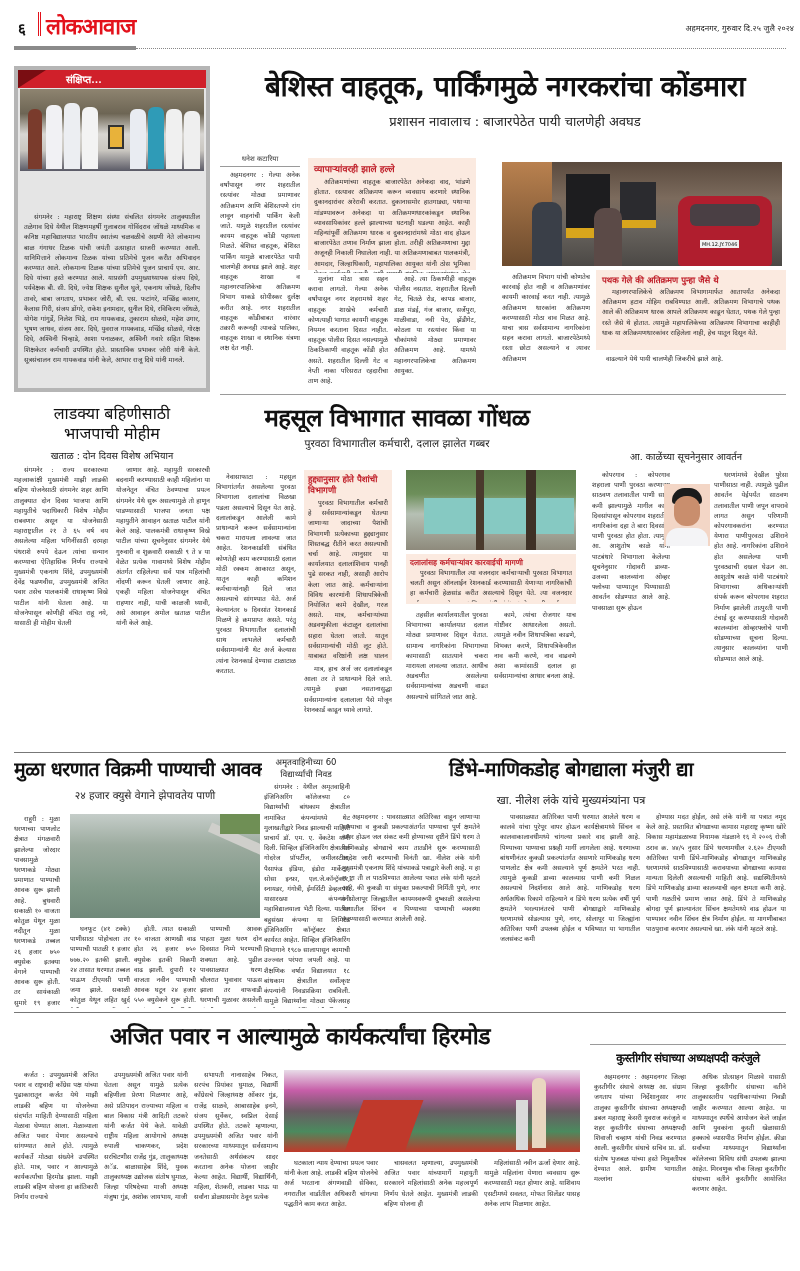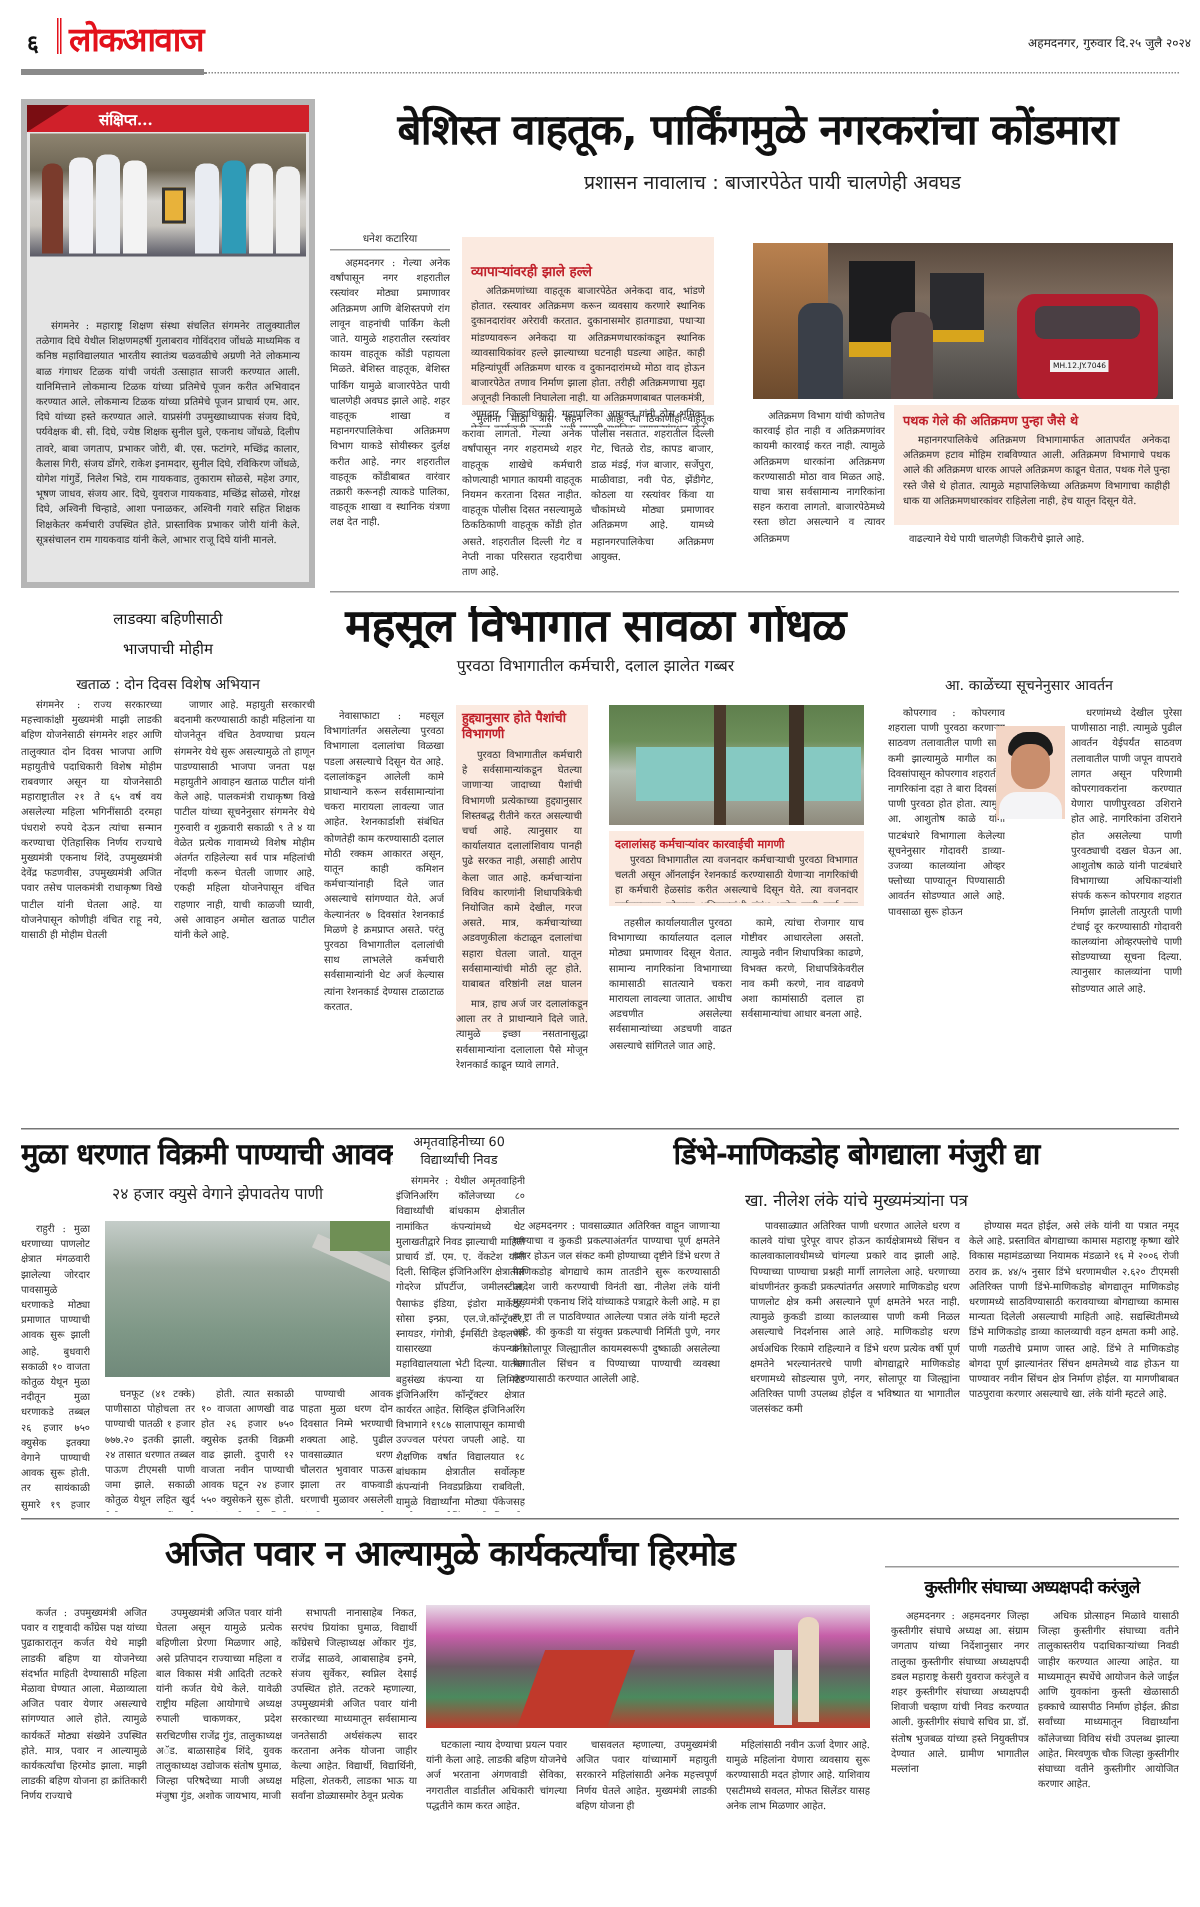--- a/index.html
+++ b/index.html
@@ -52,21 +52,21 @@
 </div>
 
 <div class="abs hl" style="left:220px;top:70px;width:570px;font-size:28px;line-height:34px;">बेशिस्त वाहतूक, पार्किंगमुळे नगरकरांचा कोंडमारा</div>
 <div class="abs sub" style="left:260px;top:112px;width:510px;font-size:13px;">प्रशासन नावालाच : बाजारपेठेत पायी चालणेही अवघड</div>
 <div class="abs byline" style="left:220px;top:154px;width:80px;">धनेश कटारिया</div>
 <div class="rule" style="left:220px;top:166px;width:80px;"></div>
 <div class="abs body-text" style="left:220px;top:170px;width:80px;height:218px;">
   <p>अहमदनगर : गेल्या अनेक वर्षांपासून नगर शहरातील रस्त्यांवर मोठ्या प्रमाणावर अतिक्रमण आणि बेशिस्तपणे रांग लावून वाहनांची पार्किंग केली जाते. यामुळे शहरातील रस्त्यांवर कायम वाहतूक कोंडी पहायला मिळते. बेशिस्त वाहतूक, बेशिस्त पार्किंग यामुळे बाजारपेठेत पायी चालणेही अवघड झाले आहे. शहर वाहतूक शाखा व महानगरपालिकेचा अतिक्रमण विभाग याकडे सोयीस्कर दुर्लक्ष करीत आहे. नगर शहरातील वाहतूक कोंडीबाबत वारंवार तक्रारी करूनही त्याकडे पालिका, वाहतूक शाखा व स्थानिक यंत्रणा लक्ष देत नाही.</p>
 </div>
 
-<div class="abs box-red" style="left:308px;top:158px;width:168px;height:112px;padding:16px 6px;">
+<div class="abs box-red" style="left:308px;top:158px;width:168px;height:112px;padding:4px 6px;">
   <div class="box-title" style="font-size:9px;margin-bottom:2px;">व्यापाऱ्यांवरही झाले हल्ले</div>
   <div class="body-text" style="height:96px;">
       <p>अतिक्रमणांच्या वाहतूक बाजारपेठेत अनेकदा वाद, भांडणे होतात. रस्त्यावर अतिक्रमण करून व्यवसाय करणारे स्थानिक दुकानदारांवर अरेरावी करतात. दुकानासमोर हातगाड्या, पथाऱ्या मांडण्यावरून अनेकदा या अतिक्रमणधारकांकडून स्थानिक व्यावसायिकांवर हल्ले झाल्याच्या घटनाही घडल्या आहेत. काही महिन्यांपूर्वी अतिक्रमण धारक व दुकानदारांमध्ये मोठा वाद होऊन बाजारपेठेत तणाव निर्माण झाला होता. तरीही अतिक्रमणाचा मुद्दा अजूनही निकाली निघालेला नाही. या अतिक्रमणाबाबत पालकमंत्री, आमदार, जिल्हाधिकारी, महापालिका आयुक्त यांनी ठोस भूमिका घेऊन कार्यवाही करावी, अशी मागणी स्थानिक व्यापाऱ्यांमधून होत आहे.</p>
     </div>
 </div>
 <div class="abs body-text" style="left:308px;top:274px;width:80px;height:114px;">
   <p>मुलांना मोठा त्रास सहन करावा लागतो. गेल्या अनेक वर्षांपासून नगर शहरामध्ये शहर वाहतूक शाखेचे कर्मचारी कोणत्याही भागात कायमी वाहतूक नियमन करताना दिसत नाहीत. वाहतूक पोलीस दिसत नसल्यामुळे ठिकठिकाणी वाहतूक कोंडी होत असते. शहरातील दिल्ली गेट व नेप्ती नाका परिसरात रहदारीचा ताण आहे.</p>
 </div>
 <div class="abs body-text" style="left:394px;top:274px;width:82px;height:114px;">
   <p>आहे. त्या ठिकाणीही वाहतूक पोलीस नसतात. शहरातील दिल्ली गेट, चितळे रोड, कापड बाजार, डाळ मंडई, गंज बाजार, सर्जेपुरा, माळीवाडा, नवी पेठ, झेंडीगेट, कोठला या रस्त्यांवर किंवा या चौकांमध्ये मोठ्या प्रमाणावर अतिक्रमण आहे. यामध्ये महानगरपालिकेचा अतिक्रमण आयुक्त.</p>
@@ -91,38 +91,38 @@
   <div class="box-title" style="font-size:8.5px;margin-bottom:2px;">पथक गेले की अतिक्रमण पुन्हा जैसे थे</div>
   <div class="body-text" style="height:62px;">
       <p>महानगरपालिकेचे अतिक्रमण विभागामार्फत आतापर्यंत अनेकदा अतिक्रमण हटाव मोहिम राबविण्यात आली. अतिक्रमण विभागाचे पथक आले की अतिक्रमण धारक आपले अतिक्रमण काढून घेतात, पथक गेले पुन्हा रस्ते जैसे थे होतात. त्यामुळे महापालिकेच्या अतिक्रमण विभागाचा काहीही धाक या अतिक्रमणधारकांवर राहिलेला नाही, हेच यातून दिसून येते.</p>
     </div>
 </div>
 <div class="abs body-text" style="left:596px;top:354px;width:190px;height:12px;">
   <p>वाढल्याने येथे पायी चालणेही जिकरीचे झाले आहे.</p>
 </div>
 <div class="rule" style="left:220px;top:394px;width:566px;"></div>
 
-<div class="abs sub" style="left:14px;top:404px;width:196px;font-size:10px;line-height:20px;color:#111;">
+<div class="abs sub" style="left:14px;top:404px;width:196px;font-size:16px;line-height:20px;color:#111;">
   <div>लाडक्या बहिणीसाठी</div>
   <div>भाजपाची मोहीम</div>
 </div>
 <div class="abs sub" style="left:14px;top:449px;width:196px;font-size:9.5px;">खताळ : दोन दिवस विशेष अभियान</div>
 <div class="abs body-text" style="left:14px;top:465px;width:94px;height:276px;">
   <p>संगमनेर : राज्य सरकारच्या महत्त्वाकांक्षी मुख्यमंत्री माझी लाडकी बहिण योजनेसाठी संगमनेर शहर आणि तालुक्यात दोन दिवस भाजपा आणि महायुतीचे पदाधिकारी विशेष मोहीम राबवणार असून या योजनेसाठी महाराष्ट्रातील २१ ते ६५ वर्ष वय असलेल्या महिला भगिनींसाठी दरमहा पंधराशे रुपये देऊन त्यांचा सन्मान करण्याचा ऐतिहासिक निर्णय राज्याचे मुख्यमंत्री एकनाथ शिंदे, उपमुख्यमंत्री देवेंद्र फडणवीस, उपमुख्यमंत्री अजित पवार तसेच पालकमंत्री राधाकृष्ण विखे पाटील यांनी घेतला आहे. या योजनेपासून कोणीही वंचित राहू नये, यासाठी ही मोहीम घेतली</p>
 </div>
 <div class="abs body-text" style="left:116px;top:465px;width:94px;height:276px;">
   <p>जाणार आहे. महायुती सरकारची बदनामी करण्यासाठी काही महिलांना या योजनेतून वंचित ठेवण्याचा प्रयत्न संगमनेर येथे सुरू असल्यामुळे तो हाणून पाडण्यासाठी भाजपा जनता पक्ष महायुतीने आवाहन खताळ पाटील यांनी केले आहे. पालकमंत्री राधाकृष्ण विखे पाटील यांच्या सूचनेनुसार संगमनेर येथे गुरुवारी व शुक्रवारी सकाळी ९ ते ४ या वेळेत प्रत्येक गावामध्ये विशेष मोहीम अंतर्गत राहिलेल्या सर्व पात्र महिलांची नोंदणी करून घेतली जाणार आहे. एकही महिला योजनेपासून वंचित राहणार नाही, याची काळजी घ्यावी, असे आवाहन अमोल खताळ पाटील यांनी केले आहे.</p>
 </div>
 
-<div class="abs hl" style="left:216px;top:404px;width:362px;font-size:30px;line-height:28px;">महसूल विभागात सावळा गोंधळ</div>
+<div class="abs hl" style="left:216px;top:404px;width:362px;font-size:24px;line-height:28px;">महसूल विभागात सावळा गोंधळ</div>
 <div class="abs sub" style="left:216px;top:436px;width:362px;font-size:10.5px;">पुरवठा विभागातील कर्मचारी, दलाल झालेत गब्बर</div>
 <div class="abs body-text" style="left:216px;top:472px;width:80px;height:268px;">
   <p>नेवासाफाटा : महसूल विभागांतर्गत असलेल्या पुरवठा विभागाला दलालांचा विळखा पडला असल्याचे दिसून येत आहे. दलालांकडून आलेली कामे प्राधान्याने करून सर्वसामान्यांना चकरा मारायला लावल्या जात आहेत. रेशनकार्डाशी संबंधित कोणतेही काम करण्यासाठी दलाल मोठी रक्कम आकारत असून, यातून काही कमिशन कर्मचाऱ्यांनाही दिले जात असल्याचे सांगण्यात येते. अर्ज केल्यानंतर ७ दिवसांत रेशनकार्ड मिळणे हे क्रमप्राप्त असते. परंतु पुरवठा विभागातील दलालांची साथ लाभलेले कर्मचारी सर्वसामान्यांनी थेट अर्ज केल्यास त्यांना रेशनकार्ड देण्यास टाळाटाळ करतात.</p>
 </div>
-<div class="abs box-red" style="left:304px;top:470px;width:88px;height:218px;padding:4px 4px;">
+<div class="abs box-red" style="left:304px;top:470px;width:88px;height:190px;padding:4px 4px;">
   <div class="box-title" style="font-size:8.5px;line-height:11px;margin-bottom:2px;">हुद्द्यानुसार होते पैशांची विभागणी</div>
   <div class="body-text" style="height:160px;">
       <p>पुरवठा विभागातील कर्मचारी हे सर्वसामान्यांकडून घेतल्या जाणाऱ्या जादाच्या पैशांची विभागणी प्रत्येकाच्या हुद्द्यानुसार शिस्तबद्ध रीतीने करत असल्याची चर्चा आहे. त्यानुसार या कार्यालयात दलालांशिवाय पानही पुढे सरकत नाही, असाही आरोप केला जात आहे. कर्मचाऱ्यांना विविध कारणांनी शिधापत्रिकेची नियोजित कामे देखील, गरज असते. मात्र, कर्मचाऱ्यांच्या अडवणुकीला कंटाळून दलालांचा सहारा घेतला जातो. यातून सर्वसामान्यांची मोठी लूट होते. याबाबत वरिष्ठांनी लक्ष घालून कारवाई करावी, अशी मागणी सर्वसामान्यांकडून होत आहे.</p>
     </div>
 </div>
 <div class="abs body-text" style="left:304px;top:664px;width:88px;height:76px;">
   <p>मात्र, हाच अर्ज जर दलालांकडून आला तर ते प्राधान्याने दिले जाते. त्यामुळे इच्छा नसतानासुद्धा सर्वसामान्यांना दलालाला पैसे मोजून रेशनकार्ड काढून घ्यावे लागते.</p>
 </div>
 <div class="photo" style="left:406px;top:470px;width:170px;height:80px;background:linear-gradient(180deg,#5f7f4d 0%,#6d8f5a 30%,#b6c0b4 55%,#8e8a7c 100%);">
   <div class="abs" style="left:18px;top:28px;width:150px;height:36px;background:#86c9c2;"></div>

